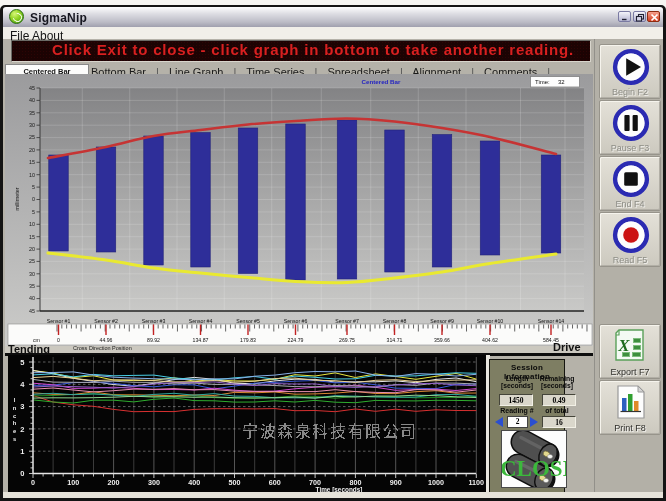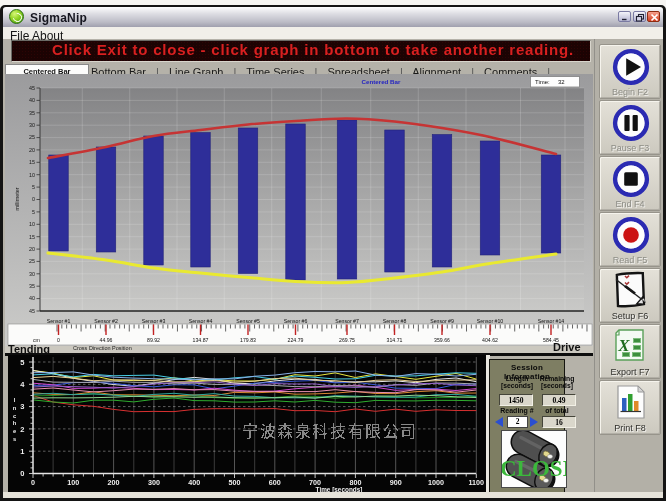--- a/index.html
+++ b/index.html
@@ -383,35 +383,20 @@
       <div class="bicon">
         <svg width="40" height="40" viewBox="0 0 40 40">
           <circle cx="20" cy="20" r="17.5" fill="#f2f2f4"></circle>
           <circle cx="20" cy="20" r="15.8" fill="none" stroke="#2b2bb2" stroke-width="4.6"></circle>
           <circle cx="20" cy="20" r="13.5" fill="#fdfdfd"></circle>
           <circle cx="20" cy="20" r="7.8" fill="#cc1414"></circle>
         </svg>
       </div>
       <div class="blab" style="color:#8d8d86">Read F5</div>
     </div>
-<div class="btn" style="top:268px">
-      <div class="bicon">
-        <svg width="44" height="40" viewBox="0 0 44 40">
-          <g transform="rotate(-4 22 20)">
-            <path d="M9 3 Q20 1.5 35 3 L34 34 Q21 36 8 34 Z" fill="#fbfbfb" stroke="#141414" stroke-width="2.4"></path>
-            <path d="M34 34 L27 33 L33 27 Z" fill="#e2e2e2" stroke="#141414" stroke-width="1.4"></path>
-          </g>
-          <path d="M16 5 l1.8 1.8 2.2-2.2 M16 11.5 l1.8 1.8 2.2-2.2" fill="none" stroke="#a83434" stroke-width="1.5"></path>
-          <line x1="7" y1="8.5" x2="33" y2="28.5" stroke="#242424" stroke-width="1.5"></line>
-          <line x1="16" y1="15" x2="26" y2="22.5" stroke="#161616" stroke-width="2.8"></line>
-          <path d="M33 28.5 L36.5 31.5 L34.8 27.3 Z" fill="#f5f5f5" stroke="#444" stroke-width="0.6"></path>
-        </svg>
-      </div>
-      <div class="blab" style="color:#30302c">Setup F6</div>
-    </div>
 <div class="btn" style="top:324px">
       <div class="bicon">
         <svg width="40" height="40" viewBox="0 0 40 40">
           <path d="M8 3 L32 3 L32 33 L5 33 L5 6 Z" fill="#f4faf4" stroke="#5aa05a" stroke-width="1.4"></path>
           <path d="M8 3 L8 8 L5 8" fill="none" stroke="#5aa05a" stroke-width="1.2"></path>
           <text x="13" y="24" font-size="17" font-weight="bold" fill="#1e6b1e" font-family="Liberation Serif,serif" text-anchor="middle" font-style="italic">X</text>
           <g fill="#7dbb7d">
             <rect x="22" y="11" width="8" height="5"></rect>
             <rect x="22" y="18" width="8" height="5"></rect>
             <rect x="11" y="25" width="8" height="5"></rect>

